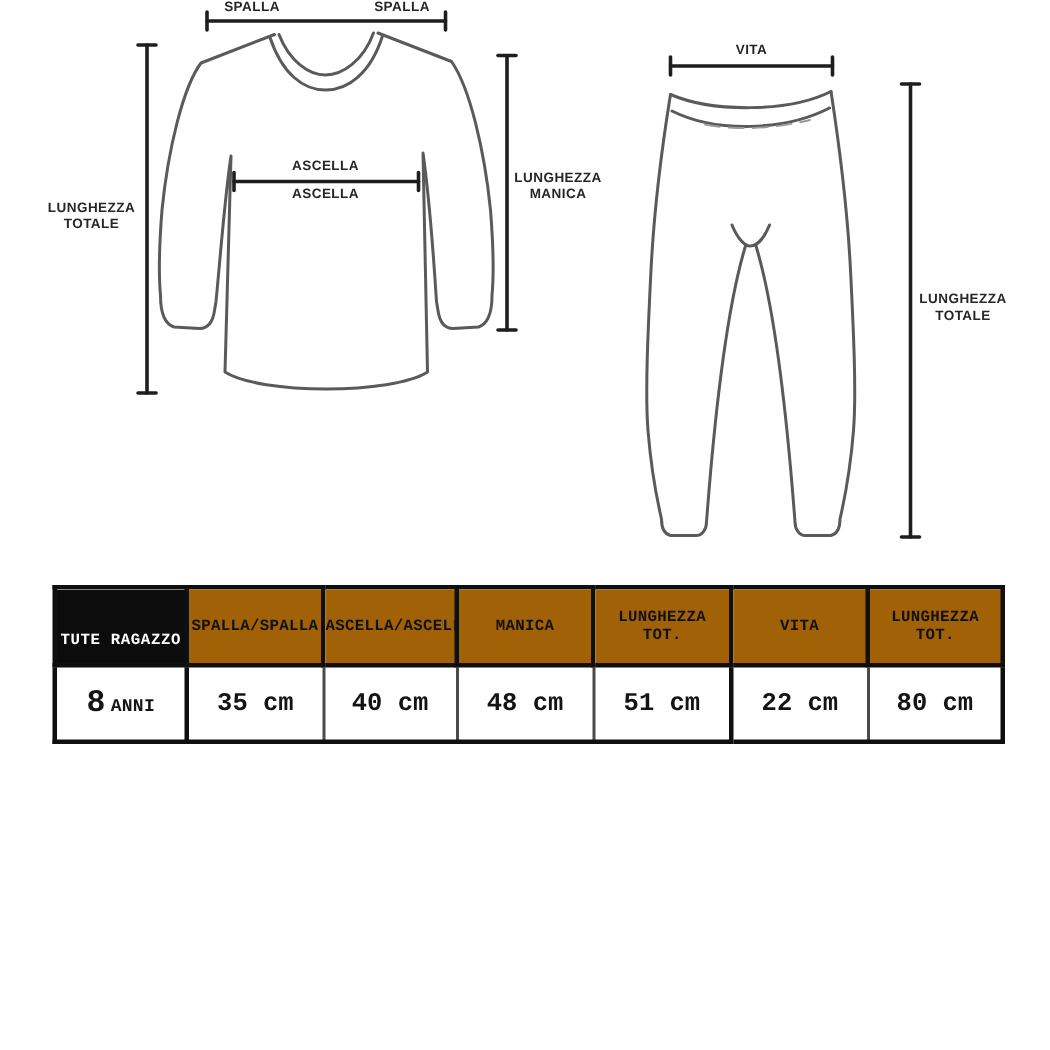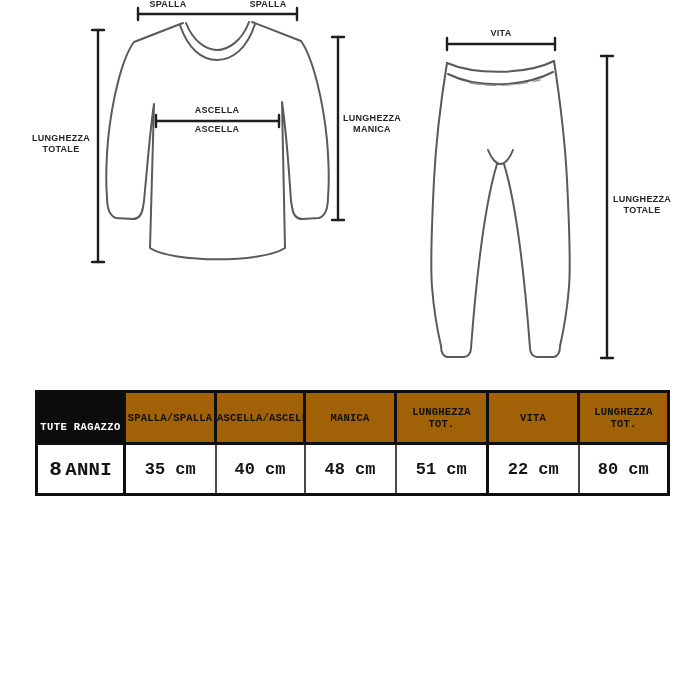--- a/index.html
+++ b/index.html
@@ -66,21 +66,21 @@
     border-top: 1px solid #6f6f6f;
     border-bottom: 1px solid #6f6f6f;
     border-left: 2px solid #4a4a4a;
     border-right: 2px solid #4a4a4a;
   }
   .size-table td.size-cell {
     border: 3px solid #0f0f0f;
     white-space: nowrap;
   }
   .size-cell .num { font-size: 21px; letter-spacing: -0.5px; }
-  .size-cell .unit { font-size: 19px; margin-left: 4px; letter-spacing: 0.2px; text-align: center; }
+  .size-cell .unit { font-size: 12px; margin-left: 4px; letter-spacing: 0.2px; text-align: center; }
   .size-table .sep-left { border-left: 3px solid #0f0f0f; }
 </style>
 </head>
 <body>
 
 <div class="screen">
 
   <div class="diagram">
     <svg width="700" height="385" viewBox="0 0 700 385">
 

